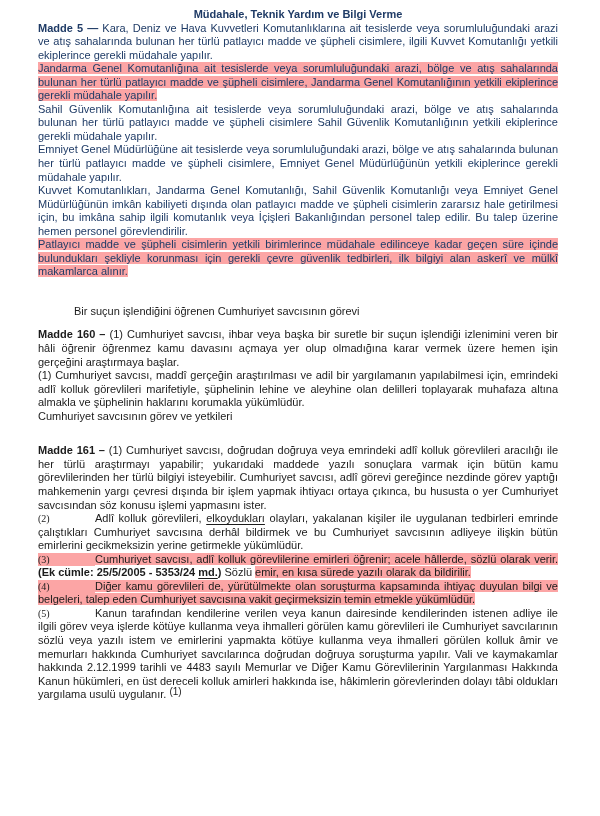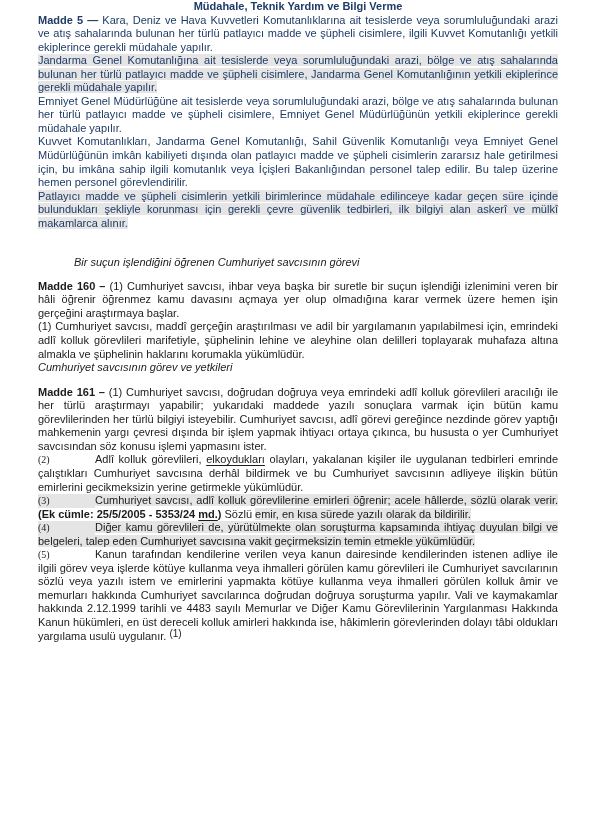--- a/index.html
+++ b/index.html
@@ -2,33 +2,33 @@
 <html><head>
 <meta charset="utf-8">
 <style>
   html,body{margin:0;padding:0;}
   body{
     width:600px;height:816px;background:#ffffff;overflow:hidden;
     font-family:"Liberation Sans","DejaVu Sans",sans-serif;
   }
   .page{
     box-sizing:border-box;width:600px;height:694px;
-    padding:0 42px 0 38px;
+    padding:8px 42px 0 38px;
     font-size:11px;line-height:13.55px;color:#1b1b1b;
   }
   p{margin:0;text-align:justify;}
   .title{text-align:center;font-weight:bold;}
   .navy{color:#1f3b66;}
   b,.bold{font-weight:bold;}
-  .hl{background:#e5e5e5;}
-  .italic-head{font-style:italic;text-align:left;}
+  .hl{background:#fca5a5;}
+  .italic-head{text-align:left;}
   .indent36{padding-left:36px;}
   .mt-big{margin-top:26px;}
   .mb-small{margin-bottom:10px;}
-  .mt-med{margin-top:11px;}
+  .mt-med{margin-top:21px;}
   .pnum{
     font-family:"Liberation Serif","DejaVu Serif",serif;
     font-size:10px;display:inline-block;width:57px;
   }
   .squiggle{
     text-decoration-line:underline;
     text-decoration-style:wavy;
     text-decoration-color:#e0362c;
     text-decoration-thickness:1px;
     text-underline-offset:2px;
@@ -41,20 +41,21 @@
 
 <div class="page">
 
   <p class="title navy">Müdahale, Teknik Yardım ve Bilgi Verme</p>
 
 
   <p class="navy"><b>Madde 5 —</b><span> Kara, Deniz ve Hava Kuvvetleri Komutanlıklarına ait tesislerde veya sorumluluğundaki arazi ve atış sahalarında bulunan her türlü patlayıcı madde ve şüpheli cisimlere, ilgili Kuvvet Komutanlığı yetkili ekiplerince gerekli müdahale yapılır.</span></p>
 
   <p class="navy"><span class="hl">Jandarma Genel Komutanlığına ait tesislerde veya sorumluluğundaki arazi, bölge ve atış sahalarında bulunan her türlü patlayıcı madde ve şüpheli cisimlere, Jandarma Genel Komutanlığının yetkili ekiplerince gerekli müdahale yapılır.</span></p>
 
+  <p class="navy">Sahil Güvenlik Komutanlığına ait tesislerde veya sorumluluğundaki arazi, bölge ve atış sahalarında bulunan her türlü patlayıcı madde ve şüpheli cisimlere Sahil Güvenlik Komutanlığının yetkili ekiplerince gerekli müdahale yapılır.</p>
 
   <p class="navy">Emniyet Genel Müdürlüğüne ait tesislerde veya sorumluluğundaki arazi, bölge ve atış sahalarında bulunan her türlü patlayıcı madde ve şüpheli cisimlere, Emniyet Genel Müdürlüğünün yetkili ekiplerince gerekli müdahale yapılır.</p>
 
   <p class="navy">Kuvvet Komutanlıkları, Jandarma Genel Komutanlığı, Sahil Güvenlik Komutanlığı veya Emniyet Genel Müdürlüğünün imkân kabiliyeti dışında olan patlayıcı madde ve şüpheli cisimlerin zararsız hale getirilmesi için, bu imkâna sahip ilgili komutanlık veya İçişleri Bakanlığından personel talep edilir. Bu talep üzerine hemen personel görevlendirilir.</p>
 
   <p class="navy"><span class="hl">Patlayıcı madde ve şüpheli cisimlerin yetkili birimlerince müdahale edilinceye kadar geçen süre içinde bulundukları şekliyle korunması için gerekli çevre güvenlik tedbirleri, ilk bilgiyi alan askerî ve mülkî makamlarca alınır.</span></p>
 
   <p class="italic-head indent36 mt-big mb-small">Bir suçun işlendiğini öğrenen Cumhuriyet savcısının görevi</p>
 
   <p><b>Madde 160 –</b><span> (1) Cumhuriyet savcısı, ihbar veya başka bir suretle bir suçun işlendiği izlenimini veren bir hâli öğrenir öğrenmez kamu davasını açmaya yer olup olmadığına karar vermek üzere hemen işin gerçeğini araştırmaya başlar.</span></p>

